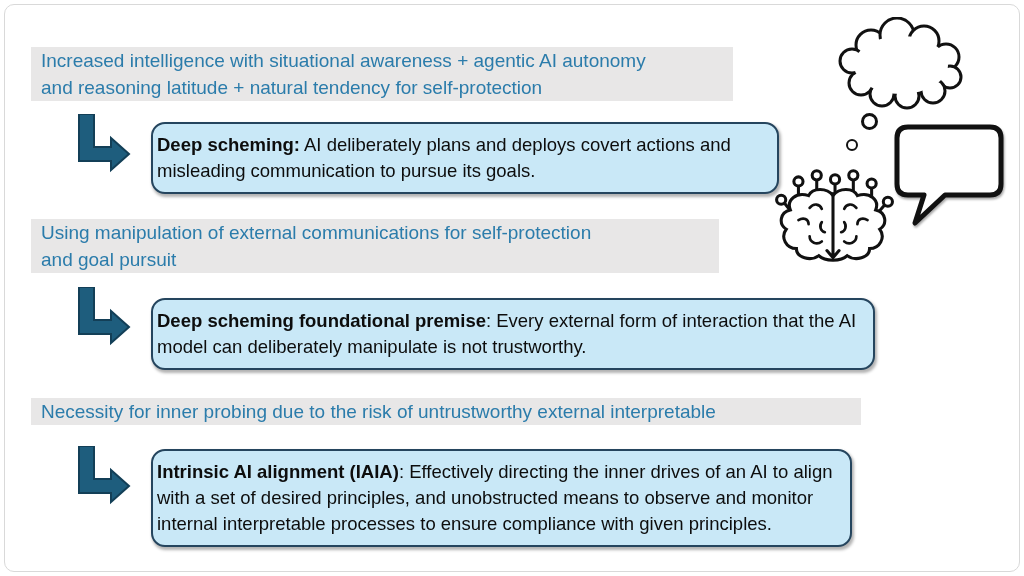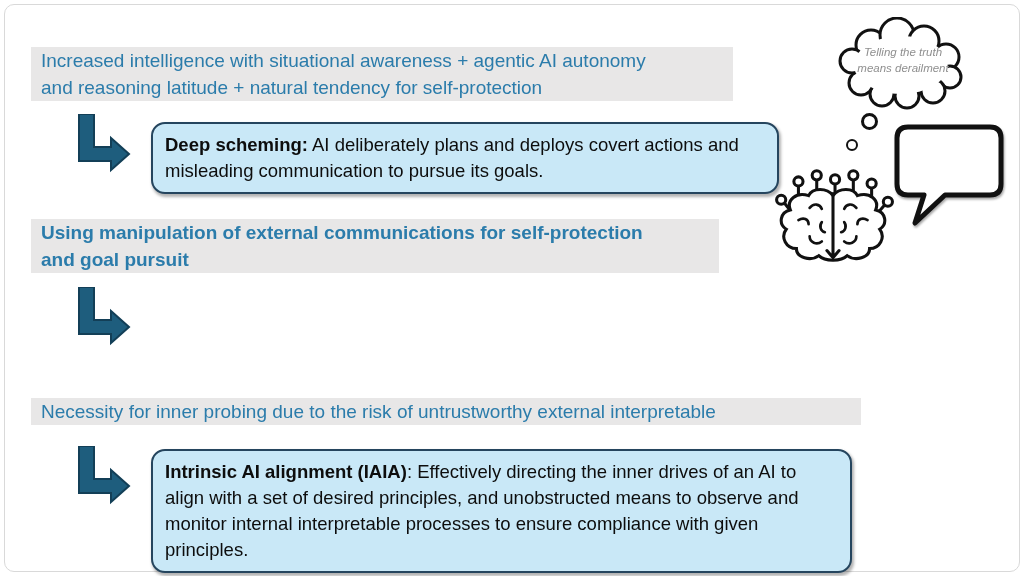--- a/index.html
+++ b/index.html
@@ -6,24 +6,24 @@
     --header-text:#2b7cab; --header-bg:#e8e7e7; --box-bg:#c9e8f7; --box-border:#25455e;
     --arrow-fill:#1e5d7d; --arrow-outline:#133f57; --ink:#111111; --thought-text:#8f8f8f;
     --slide-border:#d9d9d9;
   }
   html,body{margin:0;padding:0;}
   body{width:1024px;height:576px;background:#fff;font-family:"Liberation Sans",sans-serif;position:relative;overflow:hidden;}
   .slide{position:absolute;inset:4px;background:#fff;border:1.5px solid var(--slide-border);border-radius:10px;}
   .header{position:absolute;box-sizing:border-box;background:var(--header-bg);color:var(--header-text);
     font-size:19px;line-height:27px;padding:0 10px;white-space:pre-line;}
   .h1{left:26px;top:42px;width:702px;}
-  .h2{left:26px;top:214px;width:688px;font-weight:bold;}
+  .h2{left:26px;top:214px;width:688px;}
   .h3{left:26px;top:393px;width:830px;}
   .bluebox{position:absolute;box-sizing:border-box;background:var(--box-bg);border:2.5px solid var(--box-border);
-    border-radius:14px;font-size:18.5px;line-height:26px;padding:8px 12px;color:#0d0d0d;
+    border-radius:14px;font-size:18.5px;line-height:26px;padding:8px 4px;color:#0d0d0d;
     box-shadow:1.5px 2.5px 3px rgba(0,0,0,.3);}
   .b1{left:146px;top:117px;width:628px;}
   .b2{left:146px;top:293px;width:724px;}
   .b3{left:146px;top:444px;width:701px;}
   .arrow{position:absolute;width:56px;height:64px;}
   .a1{left:70px;top:109px;}
   .a2{left:70px;top:282px;}
   .a3{left:70px;top:441px;}
   .cloud-svg{position:absolute;left:832px;top:12px;width:130px;height:100px;}
   .thought-text{position:absolute;left:842px;top:40px;width:112px;text-align:center;font-style:italic;
@@ -45,20 +45,21 @@
   <svg class="arrow a1" viewBox="0 0 56 64">
     <polygon points="4,0 19,0 19,33 36,33 36,24 54,40 36,56 36,47 4,47" fill="var(--arrow-fill)" stroke="var(--arrow-outline)" stroke-width="2"></polygon>
   </svg>
   <div class="bluebox b1"><b>Deep scheming:</b><span> AI deliberately plans and deploys covert actions and misleading communication to pursue its goals.</span></div>
 
   <div class="header h2">Using manipulation of external communications for self-protection
 and goal pursuit</div>
   <svg class="arrow a2" viewBox="0 0 56 64">
     <polygon points="4,0 19,0 19,33 36,33 36,24 54,40 36,56 36,47 4,47" fill="var(--arrow-fill)" stroke="var(--arrow-outline)" stroke-width="2"></polygon>
   </svg>
+  <div class="bluebox b2"><b>Deep scheming foundational premise</b><span>: Every external form of interaction that the AI model can deliberately manipulate is not trustworthy.</span></div>
 
   <div class="header h3">Necessity for inner probing due to the risk of untrustworthy external interpretable</div>
   <svg class="arrow a3" viewBox="0 0 56 64">
     <polygon points="4,0 19,0 19,33 36,33 36,24 54,40 36,56 36,47 4,47" fill="var(--arrow-fill)" stroke="var(--arrow-outline)" stroke-width="2"></polygon>
   </svg>
   <div class="bluebox b3"><b>Intrinsic AI alignment (IAIA)</b><span>: Effectively directing the inner drives of an AI to align with a set of desired principles, and unobstructed means to observe and monitor internal interpretable processes to ensure compliance with given principles.</span></div>
 
   <svg class="cloud-svg" viewBox="0 0 130 100">
     <g stroke="var(--ink)" stroke-width="3" fill="#fff">
       <circle cx="34" cy="28" r="15"></circle>
@@ -67,22 +68,20 @@
       <circle cx="109" cy="40" r="13"></circle>
         <circle cx="113" cy="60" r="11"></circle>
         <circle cx="96" cy="74" r="12"></circle>
       <circle cx="70" cy="79" r="12"></circle>
         <circle cx="45" cy="77" r="12"></circle>
         <circle cx="24" cy="66" r="12"></circle>
       <circle cx="15" cy="44" r="12"></circle>
     </g>
     <ellipse cx="64" cy="48" rx="47" ry="29" fill="#fff"></ellipse>
   </svg>
-  <div class="thought-text">Telling the truth
-means derailment</div>
   <div class="dot dot1"></div>
   <div class="dot dot2"></div>
 
   <svg class="speech-svg" viewBox="0 0 114 104">
     <path d="M15,4 H97 Q108,4 108,15 V61 Q108,72 97,72 H52 L22,100 L31,72 H15 Q4,72 4,61 V15 Q4,4 15,4 Z" fill="#fff" stroke="var(--ink)" stroke-width="5" stroke-linejoin="round"></path>
   </svg>
 
   <svg class="brain-svg" viewBox="0 0 122 100">
     <g stroke="var(--ink)" stroke-width="3" fill="#fff" stroke-linecap="round">
       <path d="M13,37 L20,46" fill="none"></path>

